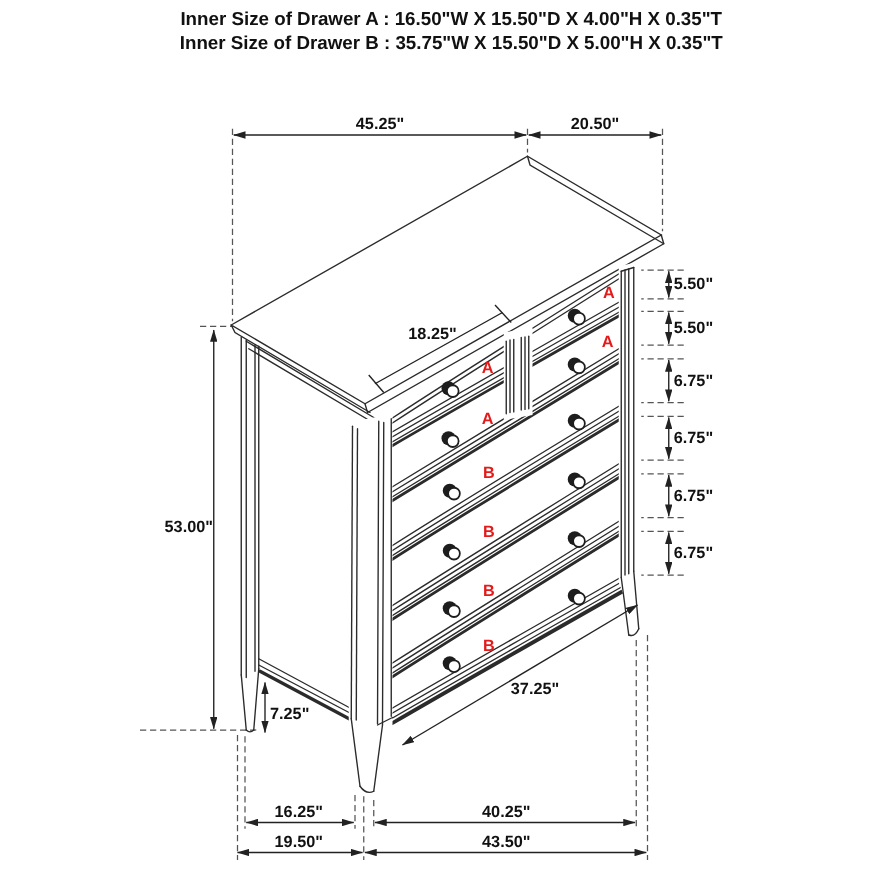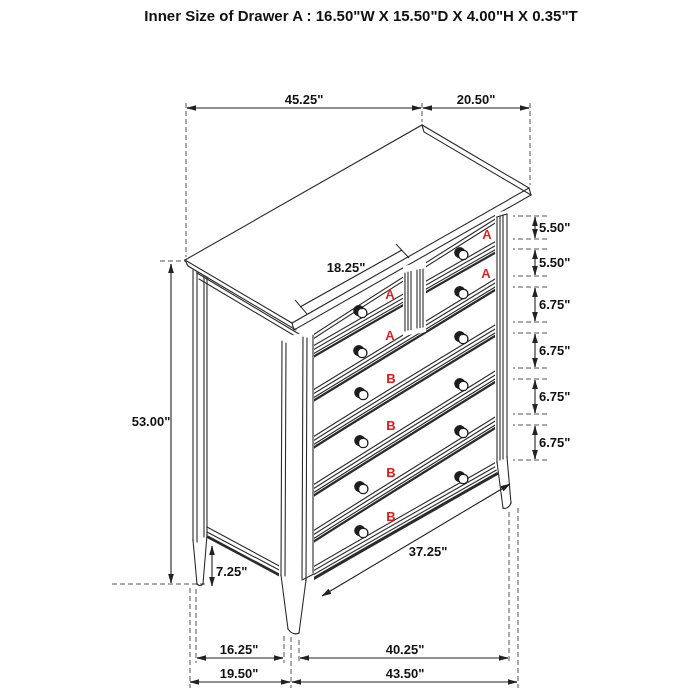--- a/index.html
+++ b/index.html
@@ -224,20 +224,21 @@
       <line x1="322" y1="596" x2="510" y2="484" marker-start="url(#arr)" marker-end="url(#arr)"></line>
 
       <line x1="300" y1="307" x2="402" y2="250"></line>
       <line x1="295" y1="300" x2="307" y2="314"></line>
       <line x1="396" y1="244" x2="409" y2="258"></line>
     </g>
   </svg>
 
   <div class="title-block">
     <div>Inner Size of Drawer A : 16.50"W X 15.50"D X 4.00"H X 0.35"T</div>
+    <div>Inner Size of Drawer B : 35.75"W X 15.50"D X 5.00"H X 0.35"T</div>
   </div>
 
   <div class="dim-label center" style="left:304px;top:99px">45.25"</div>
   <div class="dim-label center" style="left:476px;top:99px">20.50"</div>
   <div class="dim-label center" style="left:346px;top:267px">18.25"</div>
 
   <div class="dim-label vcenter" style="left:539px;top:227px">5.50"</div>
   <div class="dim-label vcenter" style="left:539px;top:262px">5.50"</div>
   <div class="dim-label vcenter" style="left:539px;top:304px">6.75"</div>
   <div class="dim-label vcenter" style="left:539px;top:350px">6.75"</div>

